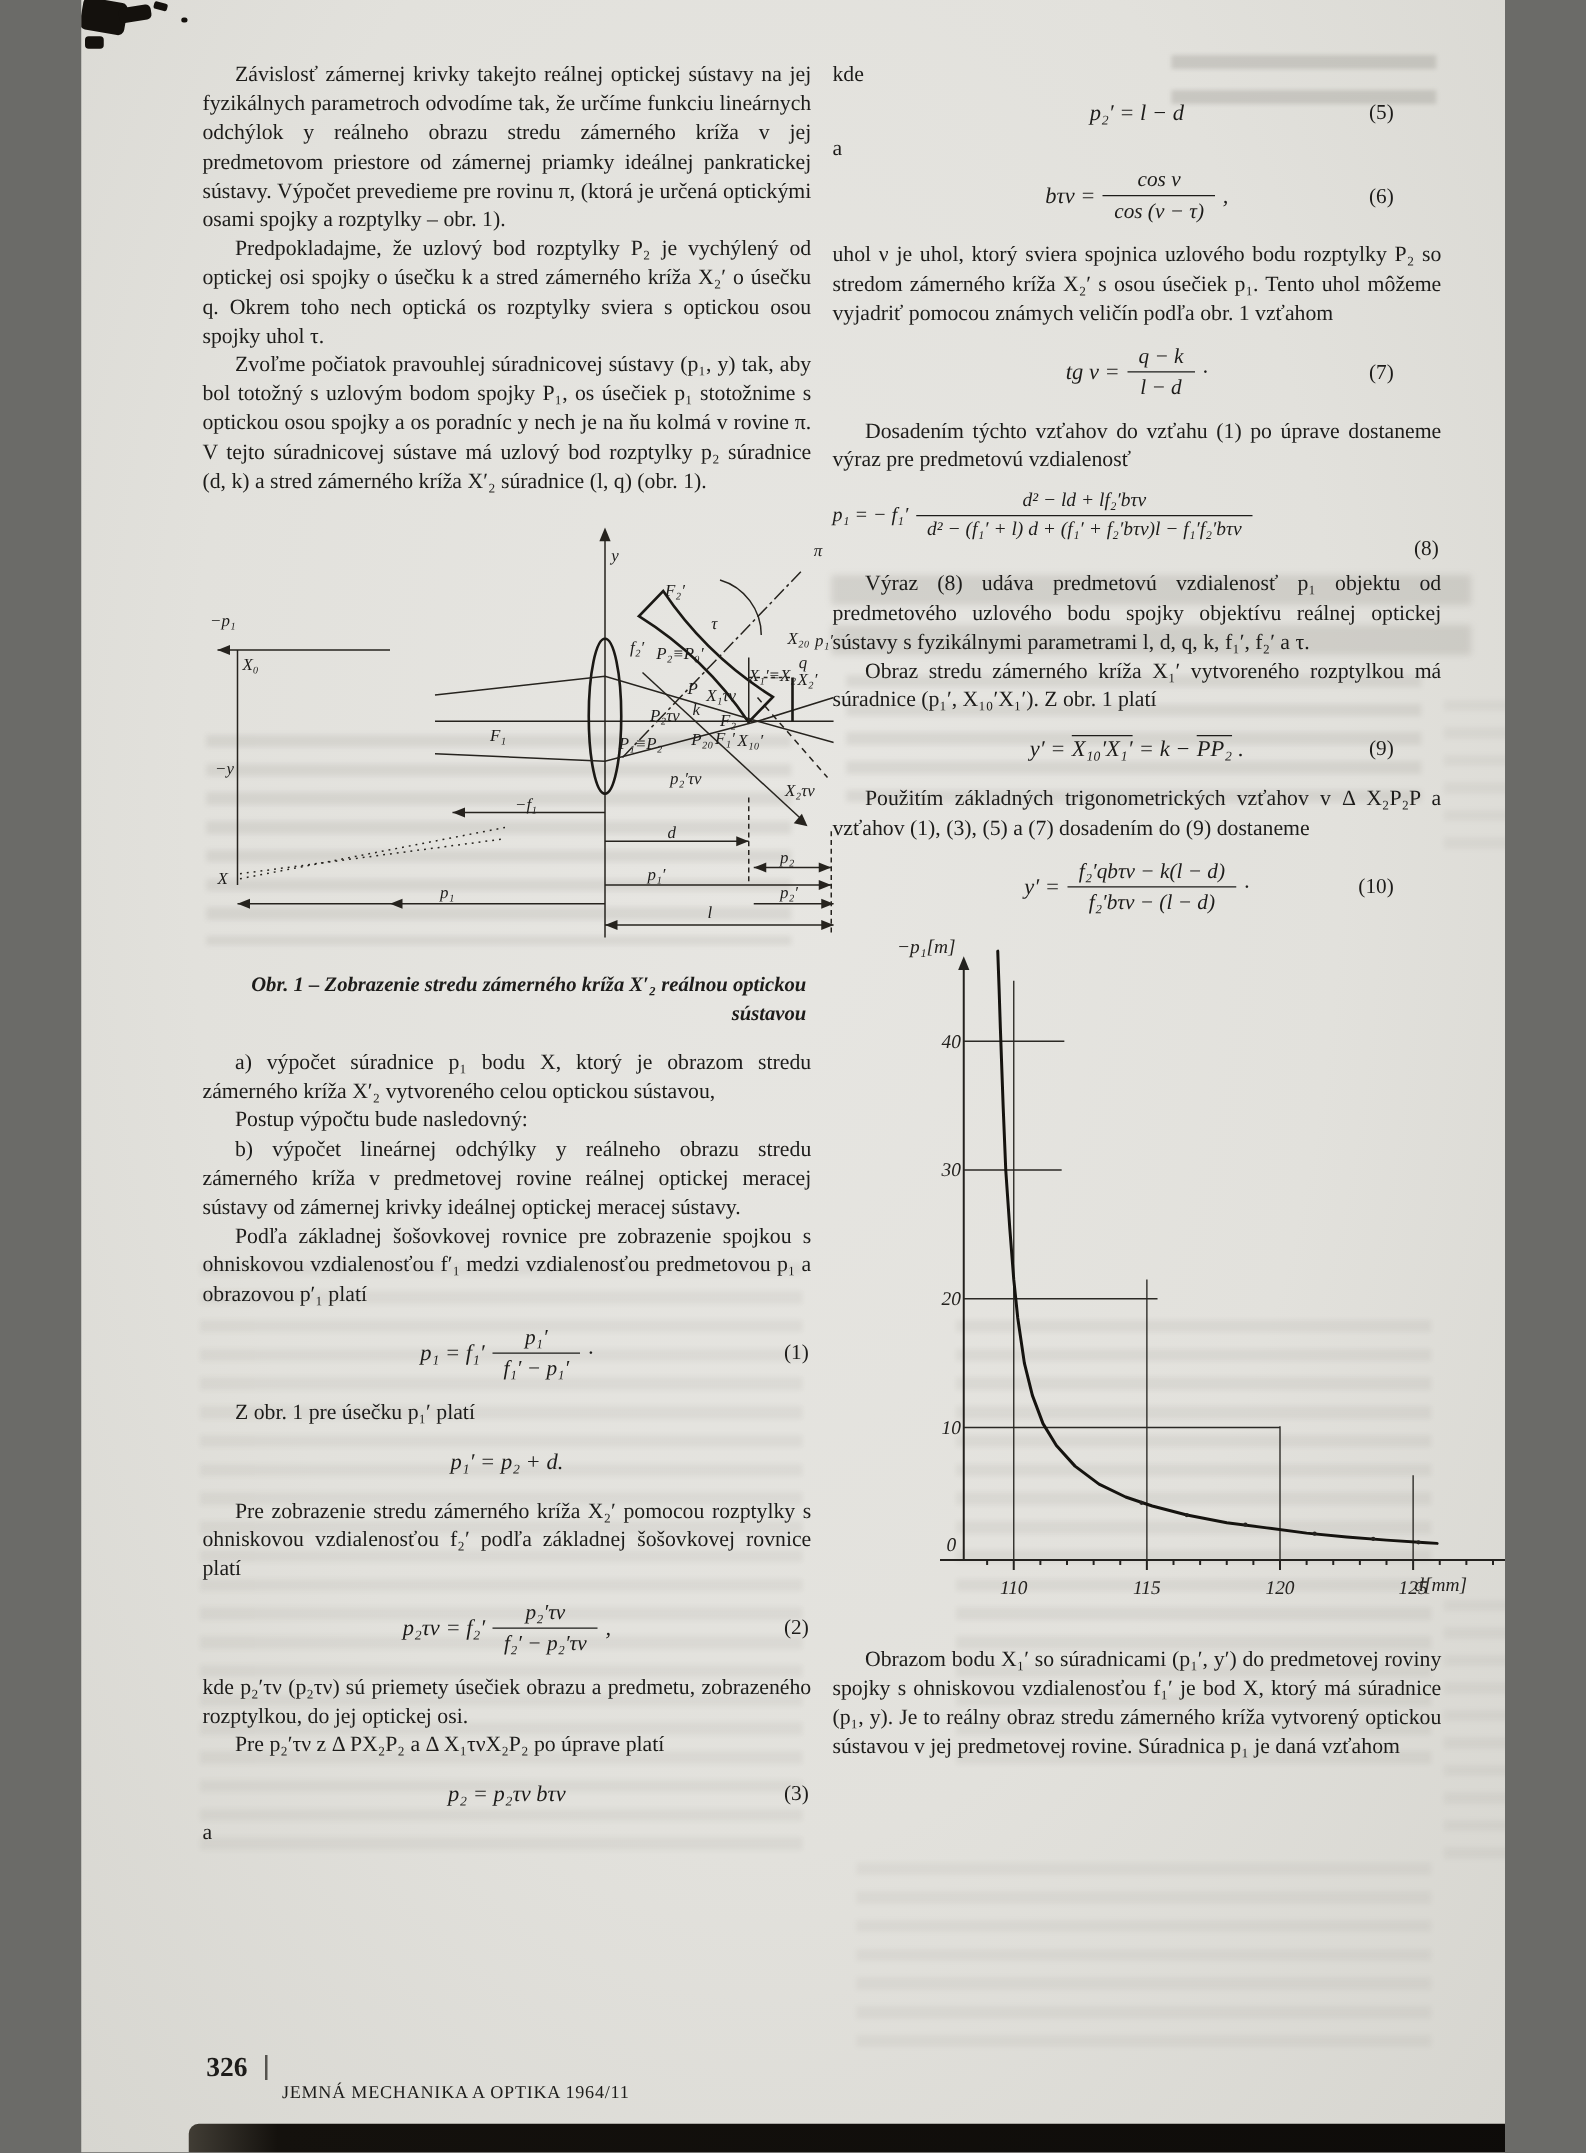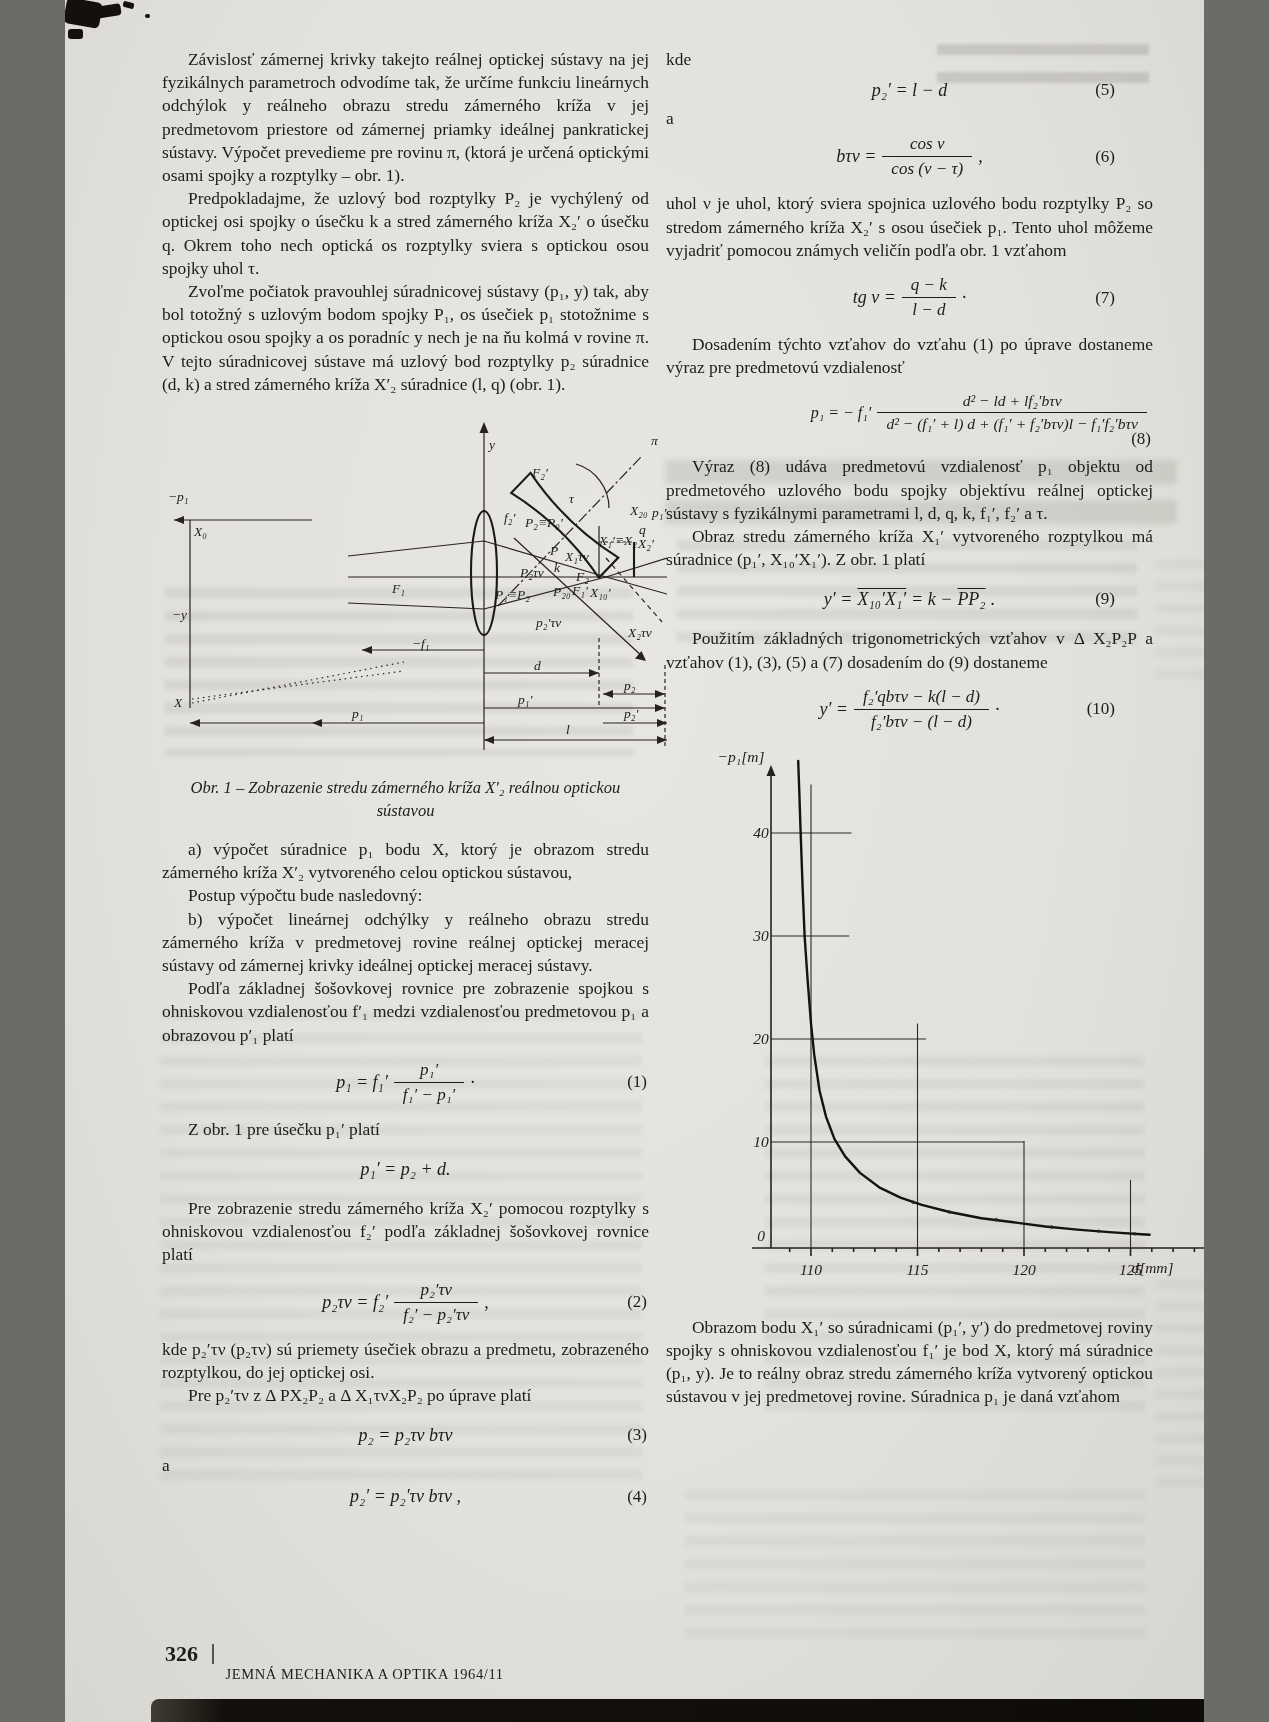--- a/index.html
+++ b/index.html
@@ -24,21 +24,21 @@
   .eq.small{font-size:16px;}
   .eq.small .frac{font-size:15.6px;}
   .ovl{text-decoration:overline;margin:0 5px;}
   
   .figure1{position:relative;height:348px;margin:14px 0 4px;}
   .figure1 svg{position:absolute;left:0;top:0;}
   .fl{position:absolute;font-style:italic;font-size:13.5px;line-height:13px;white-space:nowrap;}
   .f1{stroke:#26231e;stroke-width:1.2;fill:none;}
   .f1b{stroke:#1b1915;stroke-width:2.1;fill:none;}
   .f1fill{fill:#26231e;stroke:none;}
-  .fig-caption{text-align:center;font-style:italic;font-weight:400;font-size:16.5px;
+  .fig-caption{text-align:right;font-style:italic;font-weight:700;font-size:16.5px;
                line-height:23px;margin:18px 4px 16px;}
   
   .chart{position:relative;width:660px;height:548px;margin-top:16px;}
   .chart svg{position:absolute;left:0;top:0;}
   .chart-caption{position:absolute;left:242px;top:42px;width:250px;text-align:center;
                  font-style:italic;font-weight:700;font-size:17px;line-height:24px;}
   .ax{stroke:#24221f;stroke-width:1.6;}
   .gl{stroke:#2b2925;stroke-width:1.1;}
   .curve{fill:none;stroke:#15130f;stroke-width:2.4;stroke-linejoin:round;stroke-linecap:round;}
   .cfill{fill:#24221f;}
@@ -218,24 +218,20 @@
     </div>
 
     <p>kde p₂′τν (p₂τν) sú priemety úsečiek obrazu a predmetu, zobrazeného rozptylkou, do jej optickej osi.</p>
     <p class="ind">Pre p₂′τν z Δ PX₂P₂ a Δ X₁τνX₂P₂ po úprave platí</p>
 
     <div class="eq" style="margin-bottom:4px;">
       <span class="body">p₂ = p₂τν bτν</span>
       <span class="eqno">(3)</span>
     </div>
     <p class="conj">a</p>
-    <div class="eq" style="margin-top:4px;">
-      <span class="body">p₂′ = p₂′τν bτν ,</span>
-      <span class="eqno">(4)</span>
-    </div>
   </div>
 
   <div class="col col-right">
     <p class="conj">kde</p>
 
     <div class="eq" style="margin:4px 0 2px;">
       <span class="body">p₂′ = l − d</span>
       <span class="eqno eqno-in">(5)</span>
     </div>
     <p class="conj">a</p>
@@ -260,21 +256,21 @@
           <span class="num">q − k</span>
           <span class="den">l − d</span>
         </span>
         <span>·</span>
       </span>
       <span class="eqno eqno-in">(7)</span>
     </div>
 
     <p class="ind">Dosadením týchto vzťahov do vzťahu (1) po úprave dostaneme výraz pre predmetovú vzdialenosť</p>
 
-    <div class="eq small" style="justify-content:flex-end;">
+    <div class="eq small" style="justify-content:flex-start;">
       <span class="body">
         <span>p₁ = − f₁′</span>
         <span class="frac">
           <span class="num">d² − ld + lf₂′bτν</span>
           <span class="den">d² − (f₁′ + l) d + (f₁′ + f₂′bτν)l − f₁′f₂′bτν</span>
         </span>
       </span>
       <span class="eqno" style="top:auto;bottom:-16px;transform:none;">(8)</span>
     </div>
 

